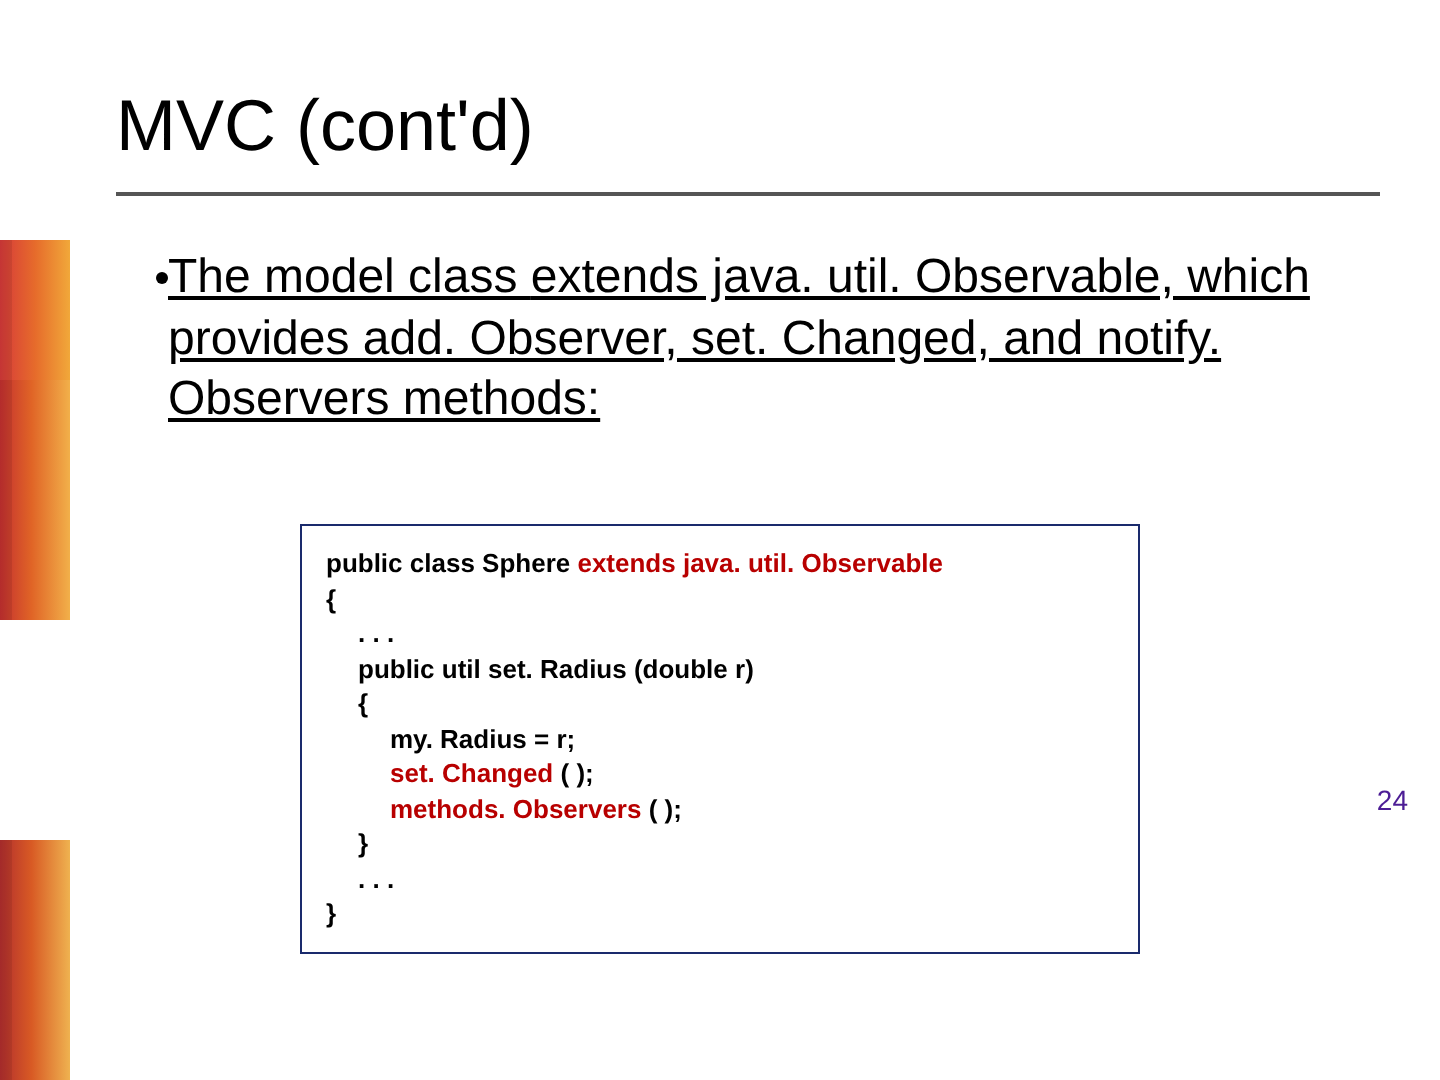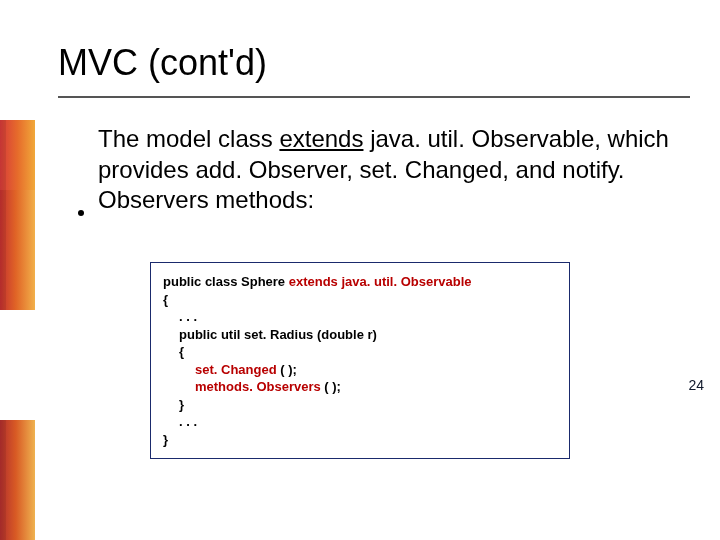--- a/index.html
+++ b/index.html
@@ -7,30 +7,30 @@
   .slide { position: relative; width: 720px; height: 420px; background: #fff; }
   .sidebar { position: absolute; left: 0; top: 0; width: 35px; height: 540px; }
   .gradblock { position: absolute; left: 0; width: 35px; }
   .g1 { top: 120px; height: 70px; background: linear-gradient(90deg, #d63a3a 0%, #e66b2b 50%, #f1a83a 100%); }
   .g2 { top: 190px; height: 120px; background: linear-gradient(90deg, #c43030 0%, #e06426 45%, #f2b04a 100%); }
   .g3 { top: 420px; height: 120px; background: linear-gradient(90deg, #b22e2e 0%, #d85a24 45%, #efb250 100%); }
   .gnotch { position:absolute; left:0; top:0; width:6px; height:100%; background: rgba(0,0,0,0.08); }
   .hr { position: absolute; left: 58px; right: 30px; top: 96px; height: 2px; background: #555; }
   .title { position: absolute; left: 58px; top: 42px; font-size: 36px; color: #000; font-weight: 400; letter-spacing: 0px; }
   .body { position: absolute; left: 78px; top: 124px; right: 40px; color: #000; font-size: 24px; line-height: 1.28; }
-  .bullet-row { display: flex; align-items: flex-end; gap: 14px; }
+  .bullet-row { display: flex; align-items: flex-start; gap: 0; text-decoration: underline; }
   .dot { width: 6px; height: 6px; border-radius: 50%; background: #000; margin-top: 12px; flex: 0 0 auto; }
   .bullet-text { flex: 1 1 auto; }
   .u { text-decoration: underline; }
   .codebox { position: absolute; left: 150px; top: 262px; width: 420px; border: 1.5px solid #1a2a6c; background: #fff; padding: 10px 20px 10px 12px; font-size: 13px; line-height: 1.35; color: #000; font-family: Arial, Helvetica, sans-serif; }
   .codebox .b { font-weight: 700; }
   .codebox .red { color: #b80000; font-weight: 700; }
   .ind1 { padding-left: 16px; }
   .ind2 { padding-left: 32px; }
-  .pagenum { position: absolute; right: 16px; bottom: 27px; font-size: 14px; color: #0f172a; }
+  .pagenum { position: absolute; right: 16px; bottom: 12px; font-size: 14px; color: #4c1d95; }
 </style>
 </head>
 <body>
 
 <div class="slide">
 
   <div class="sidebar">
     <div class="gradblock g1">
         <div class="gnotch"></div>
       </div>
@@ -53,20 +53,21 @@
       </div>
     </div>
   </div>
 
   <div class="codebox">
     <div><span class="b">public class Sphere </span><span class="red">extends java. util. Observable</span></div>
     <div class="b">{</div>
     <div class="ind1 b">. . .</div>
     <div class="ind1 b">public util set. Radius (double r)</div>
     <div class="ind1 b">{</div>
+    <div class="ind2 b">my. Radius = r;</div>
     <div class="ind2"><span class="red">set. Changed </span><span class="b">( );</span></div>
     <div class="ind2"><span class="red">methods. Observers </span><span class="b">( );</span></div>
     <div class="ind1 b">}</div>
     <div class="ind1 b">. . .</div>
     <div class="b">}</div>
   </div>
 
   <div class="pagenum">24</div>
 </div>
 

